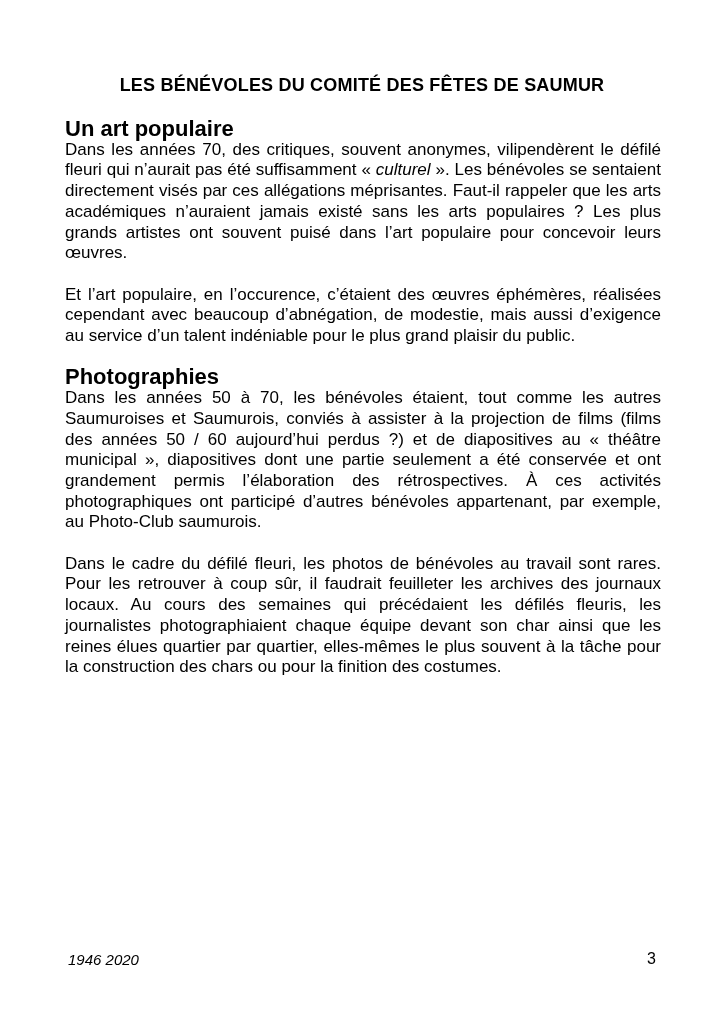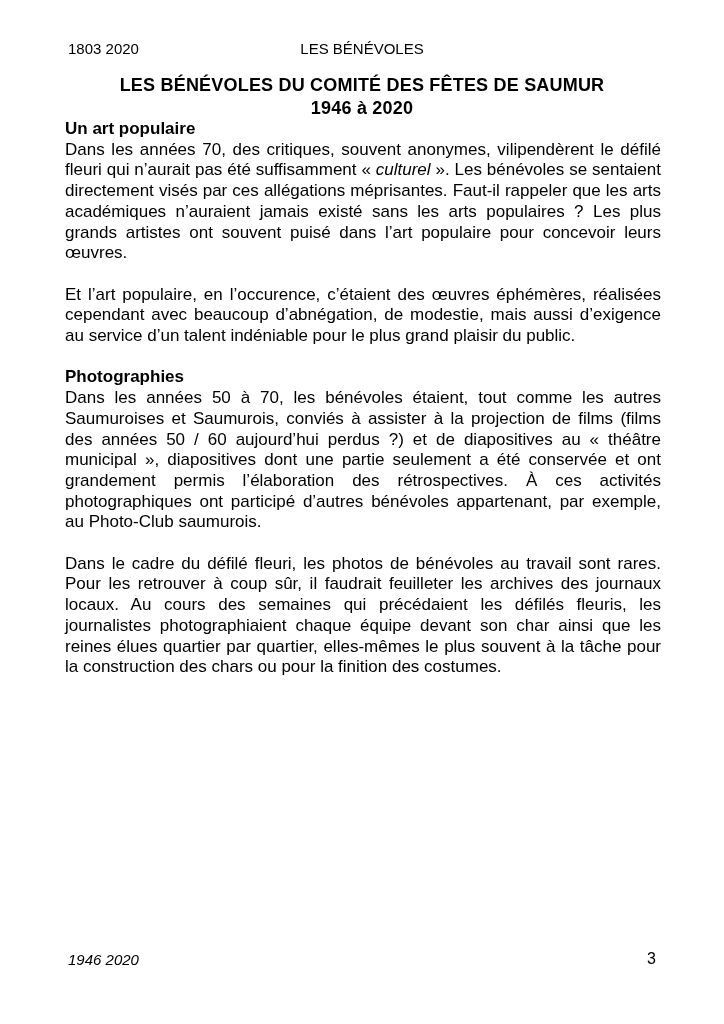--- a/index.html
+++ b/index.html
@@ -49,21 +49,21 @@
     position: absolute;
     top: 119px;
     left: 65px;
     width: 596px;
     font-size: 17px;
     line-height: 20.7px;
     text-align: justify;
     hyphens: none;
   }
   .document-body h2 {
-    font-size: 17px;
+    font-size: 22px;
     font-weight: bold;
     line-height: 20.7px;
     text-align: left;
   }
   .document-body p { margin: 20.7px 0 0 0; }
   .document-body h2 + p { margin-top: 0; }
   .document-body section + section { margin-top: 20.7px; }
   .italic { font-style: italic; }
 
   
@@ -83,28 +83,23 @@
     letter-spacing: -0.2px;
     white-space: nowrap;
   }
   .footer-right { position: absolute; right: 0; top: 1px; font-size: 16px; }
 </style>
 </head>
 <body>
 
 <div class="page">
 
-  <div class="page-header">
-    <span class="header-left">1803 2020</span>
-    <span class="header-center">LES BÉNÉVOLES</span>
-  </div>
 
   <div class="doc-title">
     <div>LES BÉNÉVOLES DU COMITÉ DES FÊTES DE SAUMUR</div>
-    <div>1946 à 2020</div>
   </div>
 
   <main class="document-body">
       <section>
         <h2>Un art populaire</h2>
         <p><span>Dans les années 70, des critiques, souvent anonymes, vilipendèrent le défilé fleuri qui n’aurait pas été suffisamment « </span><span class="italic">culturel</span><span> ». Les bénévoles se sentaient directement visés par ces allégations méprisantes. Faut-il rappeler que les arts académiques n’auraient jamais existé sans les arts populaires ? Les plus grands artistes ont souvent puisé dans l’art populaire pour concevoir leurs œuvres.</span></p>
         <p><span>Et l’art populaire, en l’occurence, c’étaient des œuvres éphémères, réalisées cependant avec beaucoup d’abnégation, de modestie, mais aussi d’exigence au service d’un talent indéniable pour le plus grand plaisir du public.</span></p>
       </section>
       <section>
         <h2>Photographies</h2>

